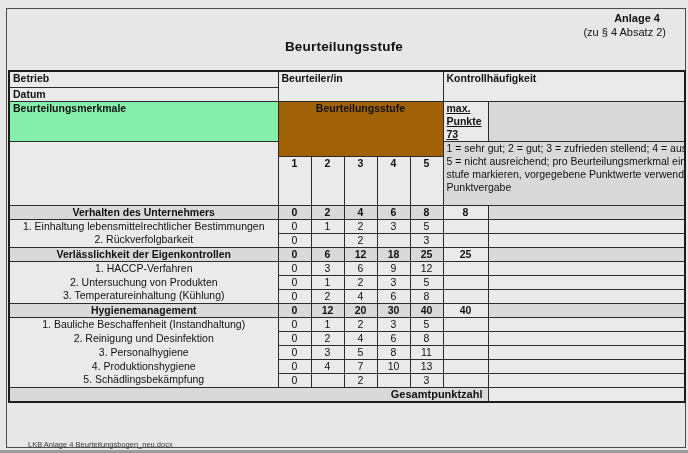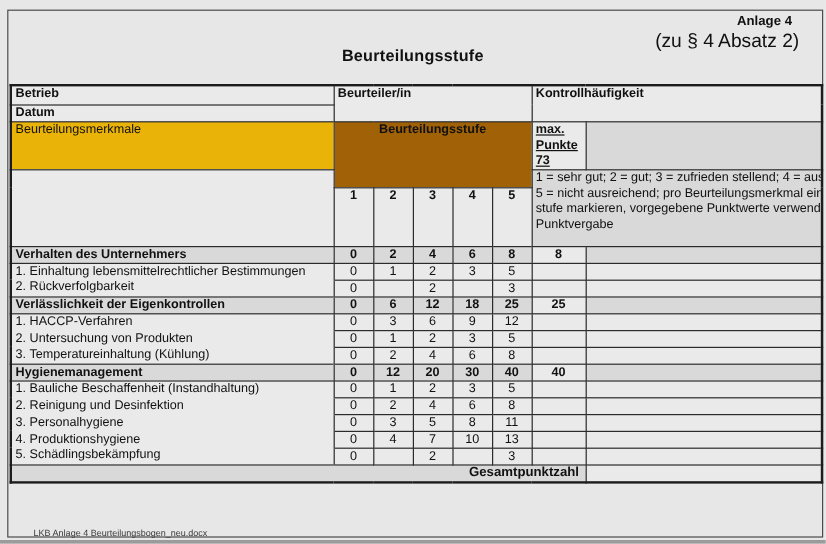--- a/index.html
+++ b/index.html
@@ -5,55 +5,55 @@
   html,body{margin:0;padding:0;}
   body{
     width:688px;height:453px;position:relative;overflow:hidden;
     background:#e7e7e7;
     font-family:"Liberation Sans",sans-serif;color:#111;
   }
   .page-border{position:absolute;left:6px;top:8px;width:678px;height:438px;
     border:1px solid #4c4c4c;pointer-events:none;}
   .bottom-strip{position:absolute;left:0;bottom:0;width:688px;height:3px;background:#9b9b9b;}
   .annex{position:absolute;top:12px;right:28px;font-size:11px;font-weight:bold;text-align:right;}
-  .annex-sub{position:absolute;top:26px;right:22px;font-size:16px;}
+  .annex-sub{position:absolute;top:26px;right:22px;font-size:11px;}
   .title{position:absolute;top:39px;left:0;width:100%;text-align:center;
     font-size:13.5px;font-weight:bold;letter-spacing:.2px;}
   .footnote{position:absolute;left:28px;top:440px;font-family:Liberation Sans, sans-serif;
     font-size:7.5px;color:#3a3a3a;}
 
   table.main{position:absolute;left:8px;top:70px;width:676px;
     border-collapse:collapse;table-layout:fixed;background:#eaeaea;
     border:2px solid #1c1c1c;}
   table.main td{border:1px solid #2b2b2b;padding:0 3px;font-size:10.5px;
     overflow:hidden;white-space:nowrap;line-height:13px;}
 
   
   tr.r-betrieb{height:16px;margin-left:22px;} tr.r-datum{height:12px;}
   td.flbl{font-weight:bold;font-size:11px;vertical-align:top;padding-top:1px;}
 
   
   tr.hA{height:39px;} tr.hB{height:15px;} tr.hC{height:49px;}
   td.hdr{background:#d9d9d9;}
-  td.merk{background:#eab308;font-weight:normal;font-size:11px;vertical-align:top;padding-top:2px;}
+  td.merk{background:#86efac;font-weight:bold;font-size:11px;vertical-align:top;padding-top:2px;}
   td.stufe{background:#a16207;font-weight:bold;font-size:11px;text-align:center;
     vertical-align:top;padding-top:4px;}
   td.maxcell{background:#eaeaea;font-weight:bold;font-size:10px;text-align:left;
     vertical-align:top;padding-top:2px;line-height:12px;text-decoration:underline;}
   td.lightcell{background:#eaeaea;}
   td.legend{background:#d9d9d9;font-size:7.5px;line-height:15px;vertical-align:top;
     padding:3px 5px;text-align:left;}
   td.stufenum{background:#eaeaea;font-weight:bold;font-size:11px;text-align:center;
     vertical-align:top;padding-top:4px;}
 
   
   tr.sec,tr.item{height:13px;}
   tr.sec td{background:#d9d9d9;font-weight:bold;}
   tr.sec td.maxv{background:#eaeaea;}
-  td.lbl{text-align:left;}
+  td.lbl{text-align:center;}
   td.num{text-align:center;font-size:10px;}
   tr.item td{background:#eaeaea;}
   tr.item td.lbl{border-top:none;border-bottom:none;}
   td.blk{background:#000;}
   tr.foot{height:15px;}
   tr.foot td.glbl{background:#d9d9d9;font-weight:bold;font-size:11px;
     text-align:right;padding-right:5px;margin-left:25px;}
   tr.foot td.score{background:#eaeaea;}
 </style>
 </head>

